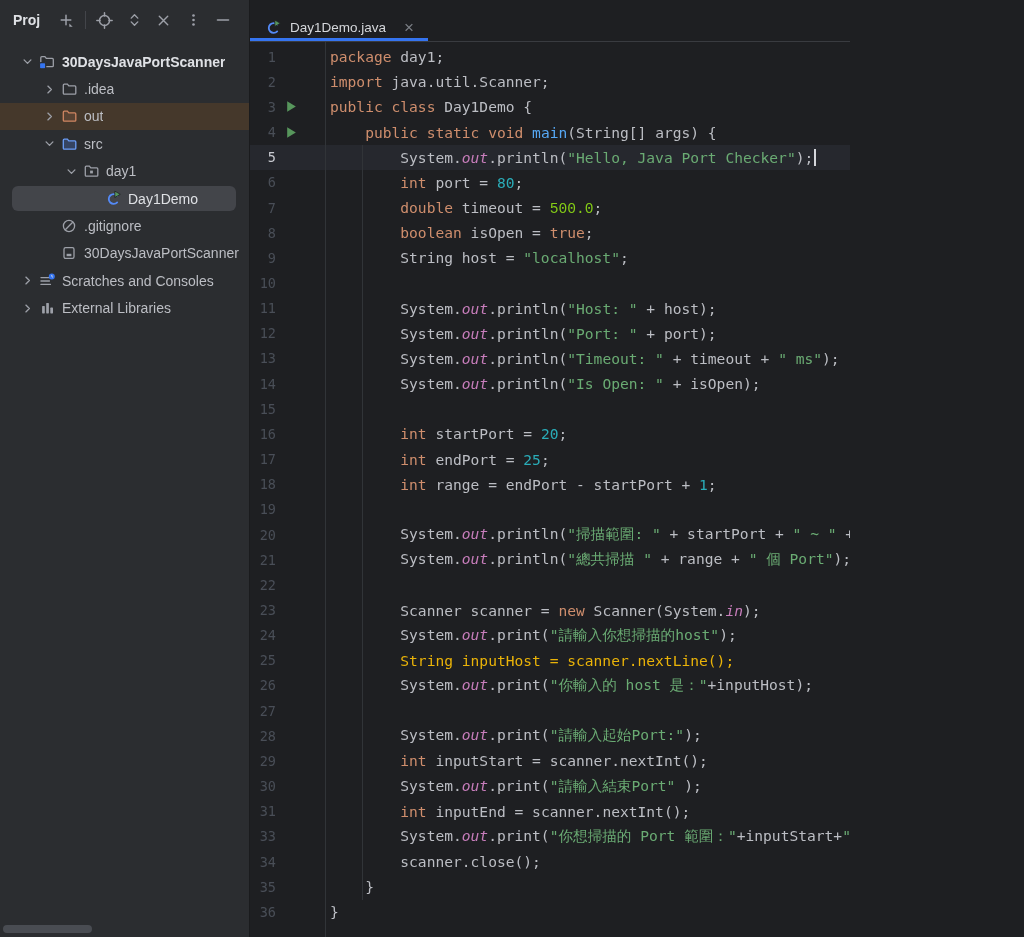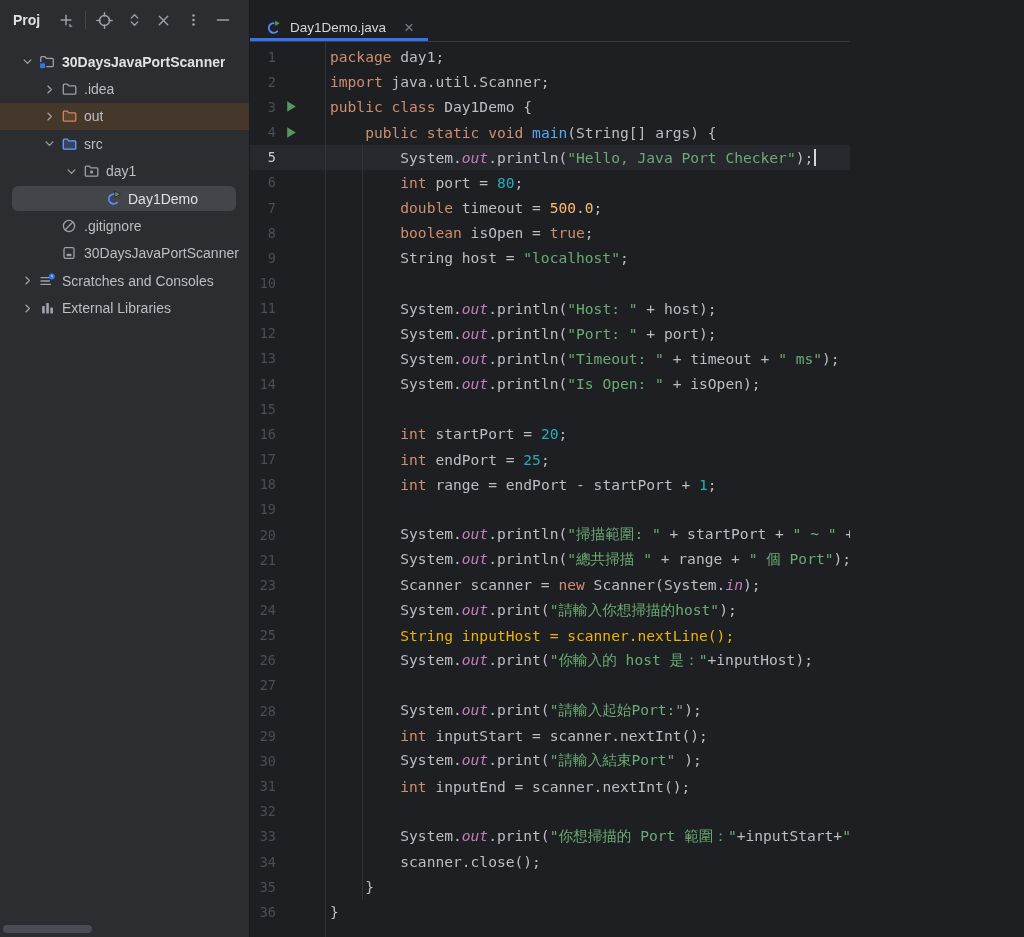--- a/index.html
+++ b/index.html
@@ -337,21 +337,21 @@
               <span class="lnum">6</span>
               <span class="runslot"></span>
             </div>
             <span class="ctext"><span class="seg-txt" style="color: rgb(188, 190, 196);">        </span><span class="seg-kw" style="color: rgb(207, 142, 109);">int</span><span class="seg-txt" style="color: rgb(188, 190, 196);"> port = </span><span class="seg-num" style="color: rgb(42, 172, 184);">80</span><span class="seg-txt" style="color: rgb(188, 190, 196);">;</span></span>
           </div>
           <div class="crow">
             <div class="gutter">
               <span class="lnum">7</span>
               <span class="runslot"></span>
             </div>
-            <span class="ctext"><span class="seg-txt" style="color: rgb(188, 190, 196);">        </span><span class="seg-kw" style="color: rgb(207, 142, 109);">double</span><span class="seg-txt" style="color: rgb(188, 190, 196);"> timeout = </span><span class="seg-num" style="color: #fdba74;">500.0</span><span class="seg-txt" style="color: rgb(188, 190, 196);">;</span></span>
+            <span class="ctext"><span class="seg-txt" style="color: rgb(188, 190, 196);">        </span><span class="seg-kw" style="color: rgb(207, 142, 109);">double</span><span class="seg-txt" style="color: rgb(188, 190, 196);"> timeout = </span><span class="seg-num" style="color: #84cc16; font-family: Liberation Mono, monospace;">500.0</span><span class="seg-txt" style="color: rgb(188, 190, 196);">;</span></span>
           </div>
           <div class="crow">
             <div class="gutter">
               <span class="lnum">8</span>
               <span class="runslot"></span>
             </div>
             <span class="ctext"><span class="seg-txt" style="color: rgb(188, 190, 196);">        </span><span class="seg-kw" style="color: rgb(207, 142, 109);">boolean</span><span class="seg-txt" style="color: rgb(188, 190, 196);"> isOpen = </span><span class="seg-kw" style="color: rgb(207, 142, 109);">true</span><span class="seg-txt" style="color: rgb(188, 190, 196);">;</span></span>
           </div>
           <div class="crow">
             <div class="gutter">
@@ -439,20 +439,27 @@
           </div>
           <div class="crow">
             <div class="gutter">
               <span class="lnum">21</span>
               <span class="runslot"></span>
             </div>
             <span class="ctext"><span class="seg-txt" style="color: rgb(188, 190, 196);">        System.</span><span class="seg-fld" style="color: rgb(199, 125, 187);">out</span><span class="seg-txt" style="color: rgb(188, 190, 196);">.println(</span><span class="seg-str" style="color: rgb(106, 171, 115);">"總共掃描 "</span><span class="seg-txt" style="color: rgb(188, 190, 196);"> + range + </span><span class="seg-str" style="color: rgb(106, 171, 115);">" 個 Port"</span><span class="seg-txt" style="color: rgb(188, 190, 196);">);</span></span>
           </div>
           <div class="crow">
             <div class="gutter">
+              <span class="lnum">22</span>
+              <span class="runslot"></span>
+            </div>
+            <span class="ctext"></span>
+          </div>
+          <div class="crow">
+            <div class="gutter">
               <span class="lnum">23</span>
               <span class="runslot"></span>
             </div>
             <span class="ctext"><span class="seg-txt" style="color: rgb(188, 190, 196);">        Scanner scanner = </span><span class="seg-kw" style="color: rgb(207, 142, 109);">new</span><span class="seg-txt" style="color: rgb(188, 190, 196);"> Scanner(System.</span><span class="seg-fld" style="color: rgb(199, 125, 187);">in</span><span class="seg-txt" style="color: rgb(188, 190, 196);">);</span></span>
           </div>
           <div class="crow">
             <div class="gutter">
               <span class="lnum">24</span>
               <span class="runslot"></span>
             </div>
@@ -499,27 +506,20 @@
               <span class="runslot"></span>
             </div>
             <span class="ctext"><span class="seg-txt" style="color: rgb(188, 190, 196);">        System.</span><span class="seg-fld" style="color: rgb(199, 125, 187);">out</span><span class="seg-txt" style="color: rgb(188, 190, 196);">.print(</span><span class="seg-str" style="color: rgb(106, 171, 115);">"請輸入結束Port"</span><span class="seg-txt" style="color: rgb(188, 190, 196);"> );</span></span>
           </div>
           <div class="crow">
             <div class="gutter">
               <span class="lnum">31</span>
               <span class="runslot"></span>
             </div>
             <span class="ctext"><span class="seg-txt" style="color: rgb(188, 190, 196);">        </span><span class="seg-kw" style="color: rgb(207, 142, 109);">int</span><span class="seg-txt" style="color: rgb(188, 190, 196);"> inputEnd = scanner.nextInt();</span></span>
-          </div>
-          <div class="crow">
-            <div class="gutter">
-              <span class="lnum">32</span>
-              <span class="runslot"></span>
-            </div>
-            <span class="ctext"></span>
           </div>
           <div class="crow">
             <div class="gutter">
               <span class="lnum">33</span>
               <span class="runslot"></span>
             </div>
             <span class="ctext"><span class="seg-txt" style="color: rgb(188, 190, 196);">        System.</span><span class="seg-fld" style="color: rgb(199, 125, 187);">out</span><span class="seg-txt" style="color: rgb(188, 190, 196);">.print(</span><span class="seg-str" style="color: rgb(106, 171, 115);">"你想掃描的 Port 範圍："</span><span class="seg-txt" style="color: rgb(188, 190, 196);">+inputStart+</span><span class="seg-str" style="color: rgb(106, 171, 115);">" ~ "</span><span class="seg-txt" style="color: rgb(188, 190, 196);">+inputEnd);</span></span>
           </div>
           <div class="crow">
             <div class="gutter">

